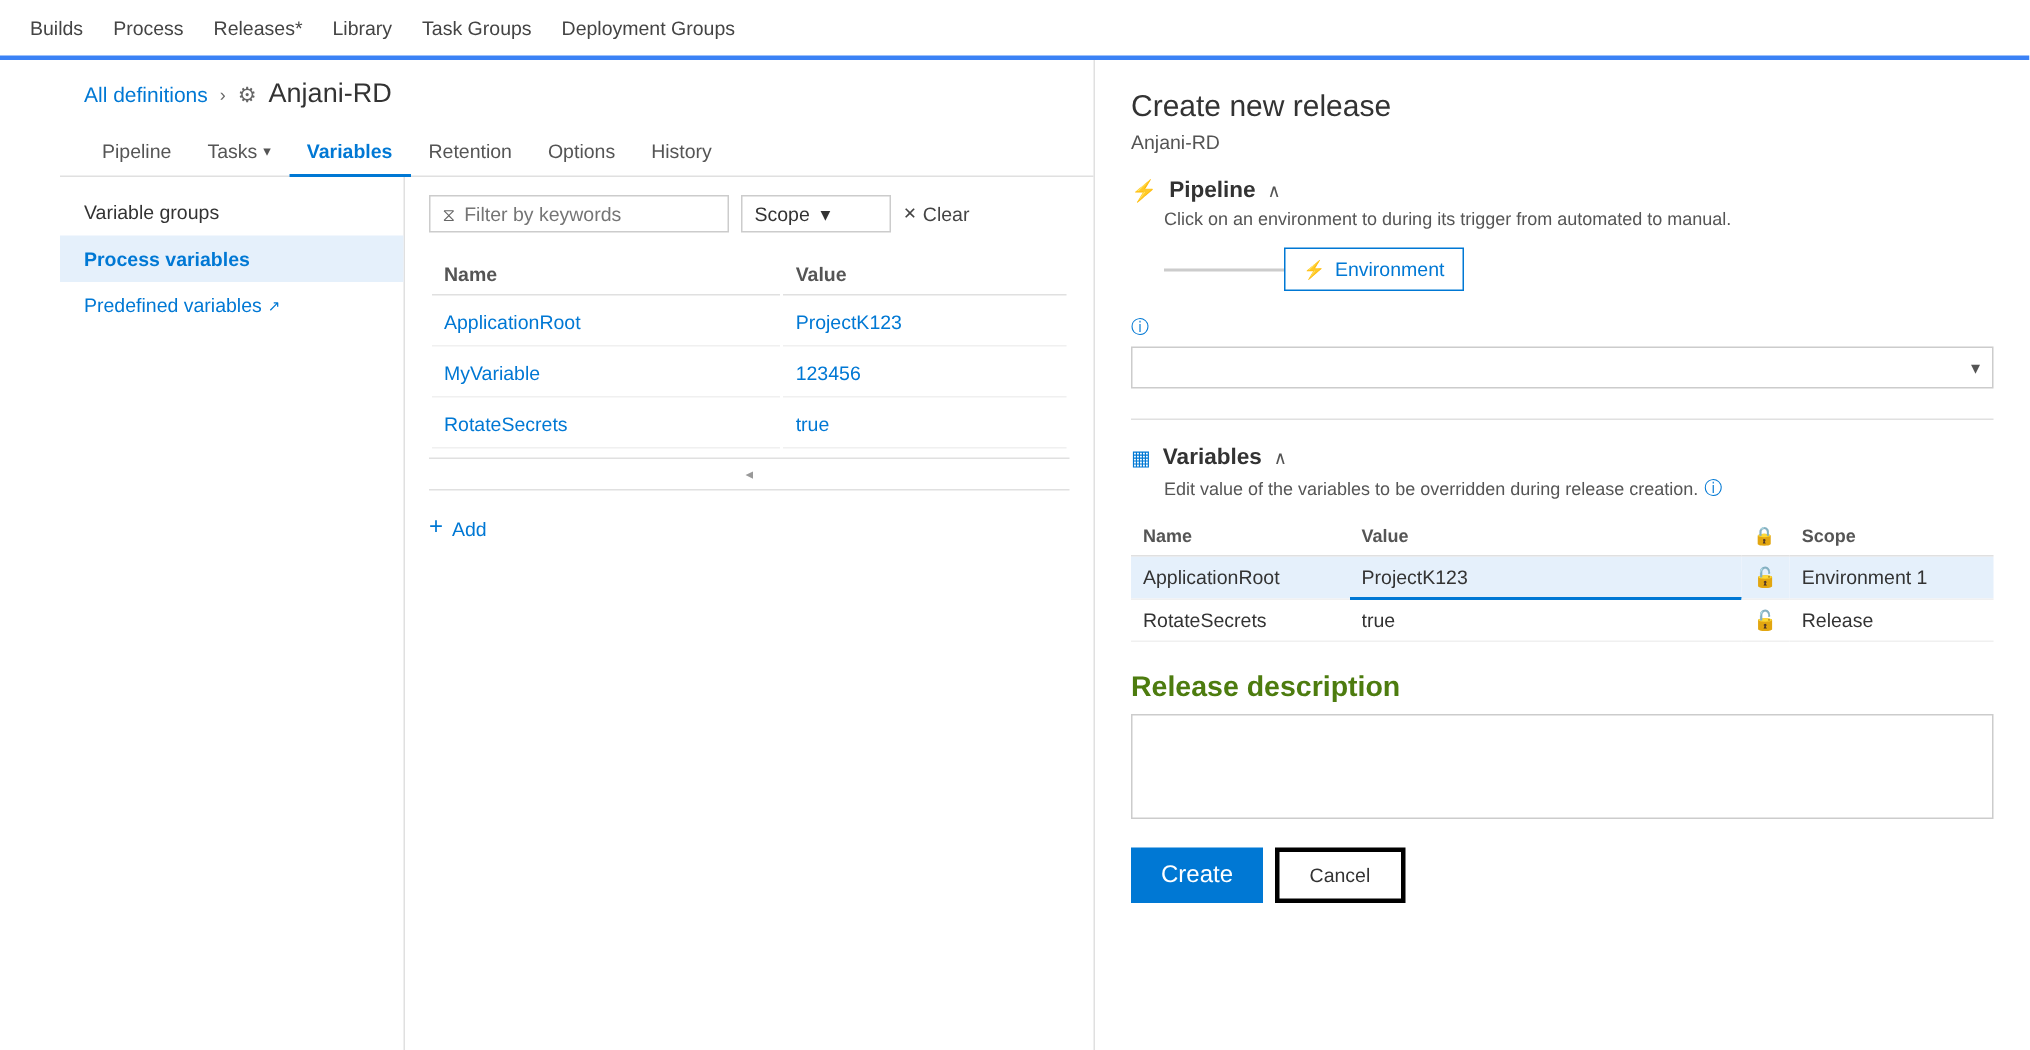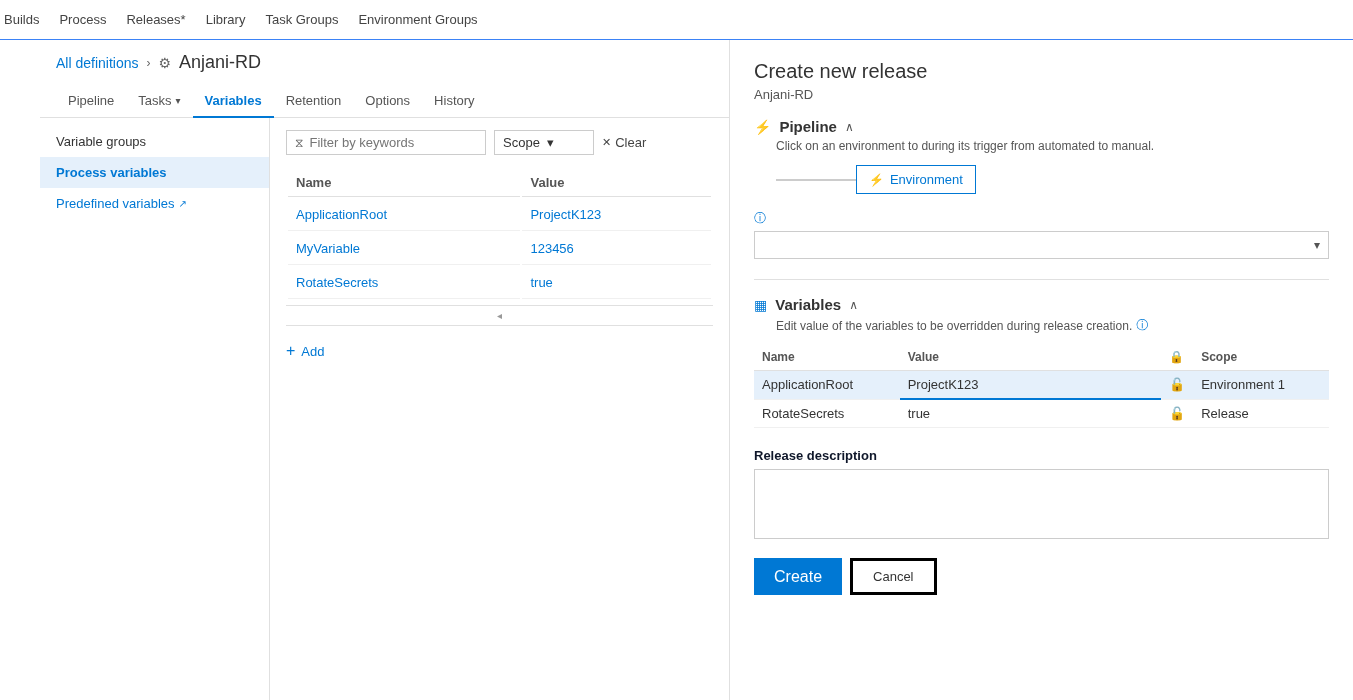--- a/index.html
+++ b/index.html
@@ -1,19 +1,19 @@
 <!DOCTYPE html>
 <html><head>
   <meta charset="utf-8">
   <style>
     * { box-sizing: border-box; margin: 0; padding: 0; }
     body { font-family: 'Segoe UI', sans-serif; font-size: 13px; color: #333; background: #fff; display: flex; flex-direction: column; height: 700px; overflow: hidden; }
 
     
-    .top-nav { display: flex; align-items: center; padding: 0 4px; height: 40px; border-bottom: 1px solid #3b82f6; gap: 20px; }
+    .top-nav { display: flex; align-items: center; padding: 0 20px; height: 40px; border-bottom: 3px solid #3b82f6; gap: 20px; }
     .top-nav a { color: #444; text-decoration: none; font-size: 13px; cursor: pointer; }
 
     
     .main-layout { display: flex; flex: 1; overflow: hidden; }
 
     
     .left-panel { width: 730px; display: flex; flex-direction: column; border-right: 1px solid #e0e0e0; padding-left: 40px; }
 
     
     .breadcrumb { display: flex; align-items: center; padding: 12px 16px; gap: 8px; font-size: 14px; }
@@ -90,39 +90,39 @@
     .release-vars-table th { text-align: left; font-weight: 600; color: #555; padding: 6px 8px; border-bottom: 1px solid #e0e0e0; font-size: 12px; }
     .release-vars-table th.lock-col { width: 30px; }
     .release-vars-table td { padding: 6px 8px; font-size: 13px; border-bottom: 1px solid #f0f0f0; vertical-align: middle; }
     .release-vars-table tr.highlighted { background: #e5f0fb; }
     .release-vars-table td.name-cell { color: #333; }
     .release-vars-table td.value-cell input { border: none; background: transparent; outline: none; font-size: 13px; width: 100%; color: #333; }
     .release-vars-table tr.highlighted td.value-cell { border-bottom: 2px solid #0078d4; }
     .lock-icon { color: #888; font-size: 13px; cursor: pointer; }
     .scope-cell { color: #333; font-size: 13px; }
 
-    .release-desc-label { font-size: 13px; font-weight: 600; color: #0f172a; margin-bottom: 6px; }
+    .release-desc-label { font-size: 19px; font-weight: 600; color: #4d7c0f; margin-bottom: 6px; }
     .release-desc-textarea { width: 100%; border: 1px solid #ccc; padding: 8px; height: 70px; resize: none; outline: none; font-family: inherit; font-size: 13px; }
 
     .action-row { display: flex; gap: 8px; margin-top: 16px; }
     .create-btn { background: #0078d4; color: #fff; border: none; padding: 8px 20px; font-size: 16px; cursor: pointer; }
     .cancel-btn { background: #fff; color: #333; border: 3px solid #000000; padding: 8px 20px; font-size: 13px; cursor: pointer; }
 
     .divider-h { width: 100%; height: 1px; background: #e0e0e0; margin: 16px 0; }
   </style>
 </head>
 <body>
 
 <div class="top-nav">
   <a>Builds</a>
   <a>Process</a>
   <a>Releases*</a>
   <a>Library</a>
   <a>Task Groups</a>
-  <a>Environment Groups</a>
+  <a>Deployment Groups</a>
 </div>
 
 <div class="main-layout">
 
   <div class="left-panel">
 
     <div class="breadcrumb">
       <span class="all-defs">All definitions</span>
       <span class="chevron">›</span>
       <span class="icon">⚙</span>

